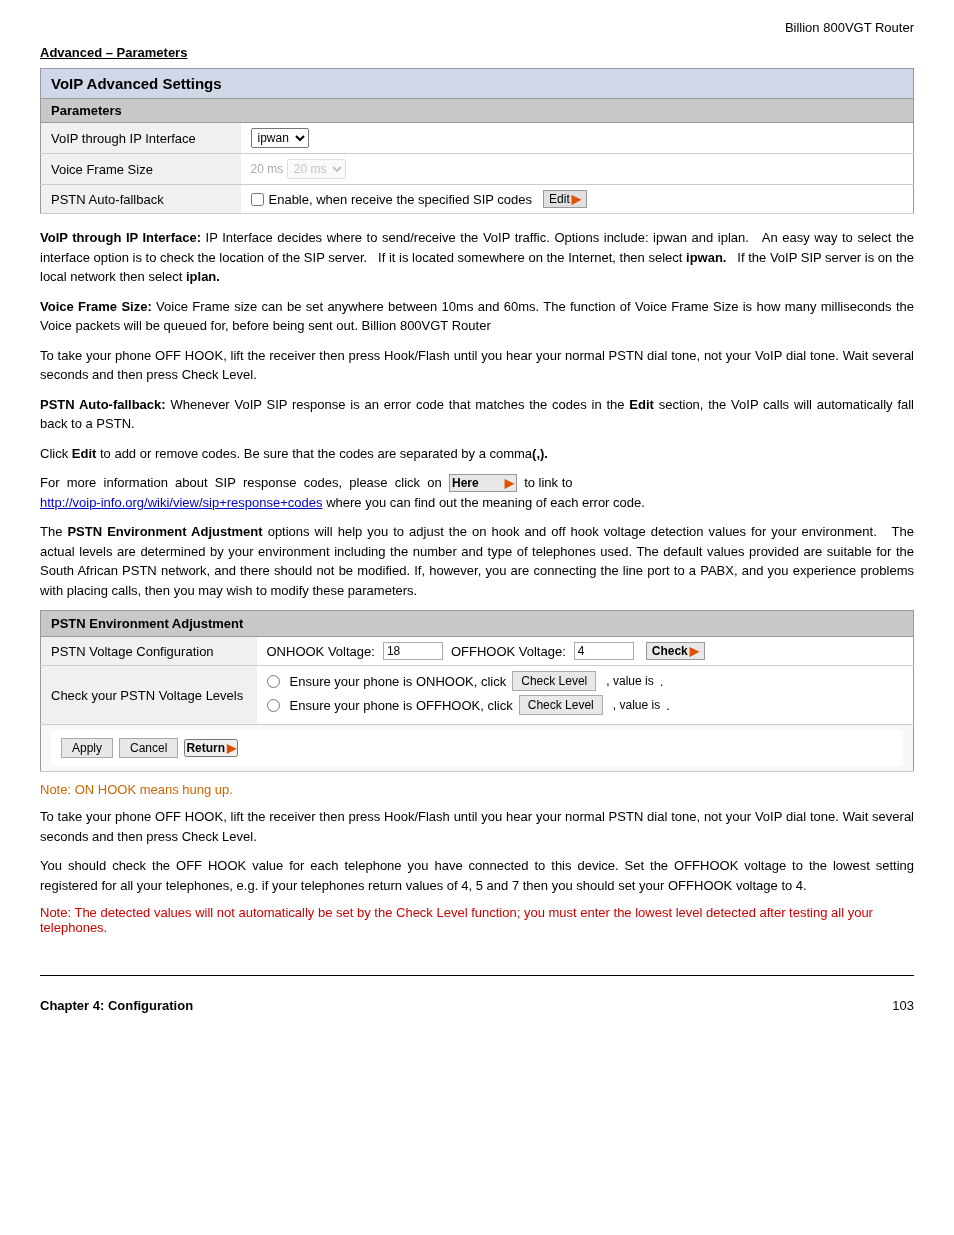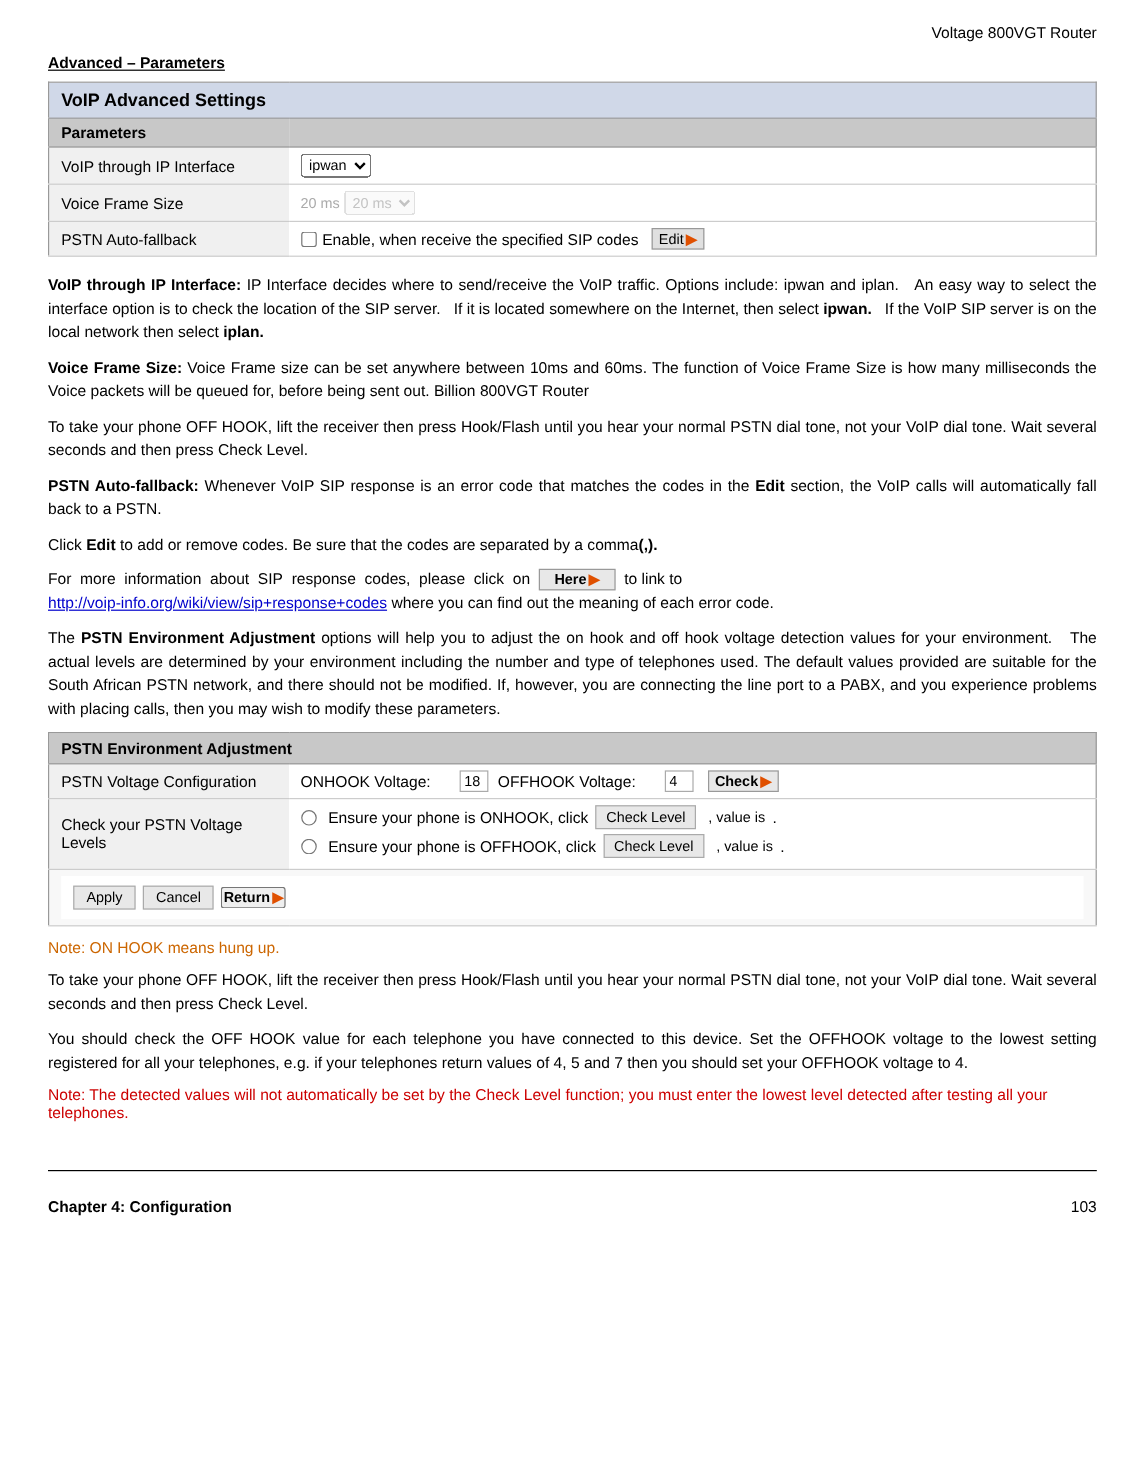--- a/index.html
+++ b/index.html
@@ -93,24 +93,25 @@
     .body-text b { font-weight: bold; }
     .link-blue {
       color: #0000cc;
       text-decoration: underline;
     }
     .btn-here {
       display: inline-flex;
       align-items: center;
       background: #e8e8e8;
       border: 1px solid #999;
-      padding: 1px 12px;
-      font-size: 12px;
-      cursor: pointer;
-      font-weight: bold;
+      padding: 1px 2px;
+      font-size: 12px;
+      cursor: pointer;
+      font-weight: bold;
+      gap: 24px;
     }
     .btn-here .arrow-icon {
       color: #e05000;
       font-weight: bold;
       margin-left: 2px;
     }
     
     .pstn-table {
       width: 100%;
       border-collapse: collapse;
@@ -123,37 +124,36 @@
       font-weight: bold;
       padding: 5px 10px;
       border-bottom: 1px solid #999;
     }
     .pstn-table td {
       padding: 5px 10px;
       vertical-align: middle;
       border-bottom: 1px solid #ccc;
     }
     .pstn-table .label-col {
-      width: 200px;
+      width: 216px;
       background: #f0f0f0;
     }
     .pstn-table .value-col {
       background: #fff;
     }
     .voltage-row {
       display: flex;
       align-items: center;
       gap: 8px;
     }
     .voltage-input {
-      width: 24px;
+      width: 60px;
       font-size: 12px;
       border: 1px solid #aaa;
       padding: 1px 3px;
-      margin-left: 16px;
     }
     .btn-hint {
       display: inline-flex;
       align-items: center;
       background: #e8e8e8;
       border: 1px solid #999;
       padding: 1px 5px;
       font-size: 12px;
       cursor: pointer;
       font-weight: bold;
@@ -234,21 +234,21 @@
       font-weight: bold;
       font-size: 13px;
     }
     .footer-right {
       font-size: 13px;
     }
   </style>
 </head>
 <body>
 
-<div class="top-right">Voltage 800VGT Router</div>
+<div class="top-right">Billion 800VGT Router</div>
 
 <div class="section-heading">Advanced – Parameters</div>
 
 <table class="voip-table">
   <tbody>
       <tr>
     <td colspan="2" class="table-title">VoIP Advanced Settings</td>
   </tr>
   <tr>
     <td class="col-header">Parameters</td>

